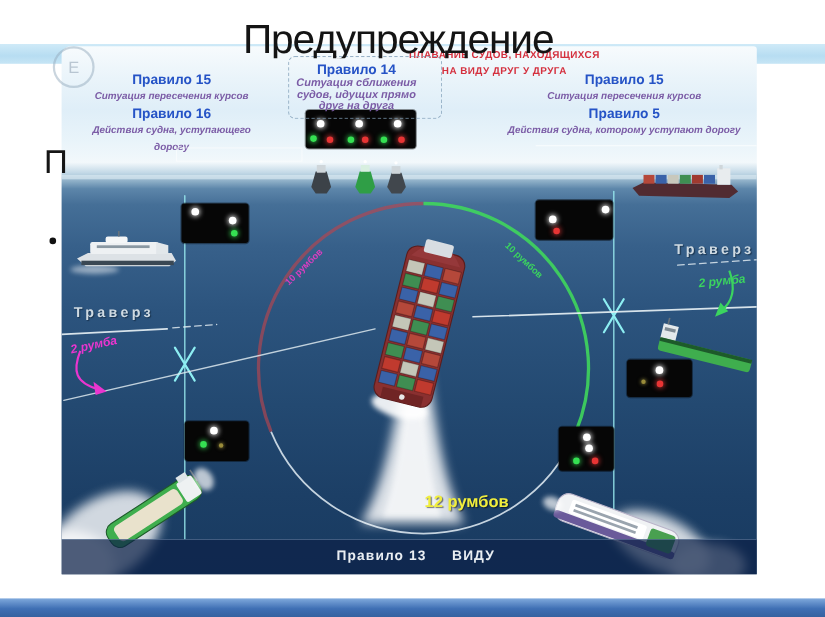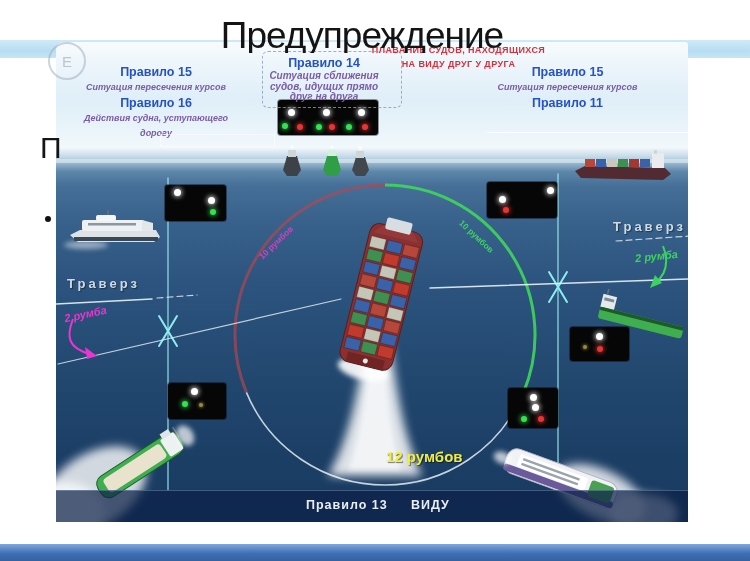--- a/index.html
+++ b/index.html
@@ -296,21 +296,22 @@
     </div>
 
     <div class="rules rules-center">
       <div class="rule-t">Правило 14</div>
       <div class="rule-d">Ситуация сближения судов, идущих прямо друг на друга</div>
     </div>
 
     <div class="rules rules-right">
       <div class="rule-t">Правило 15</div>
       <div class="rule-d">Ситуация пересечения курсов</div>
-      <div class="rule-t">Правило 11</div>
+      <div class="rule-t">Правило 5</div>
+      <div class="rule-d">Действия судна, которому уступают дорогу</div>
     </div>
 
     <div class="underline-right"></div>
     <div class="outline-left-box"></div>
 
     <div class="lbl traverse trav-l">Траверз</div>
     <div class="lbl traverse trav-r">Траверз</div>
     <div class="lbl two-l">2 румба</div>
     <div class="lbl two-r">2 румба</div>
     <div class="lbl ten-port">10 румбов</div>

